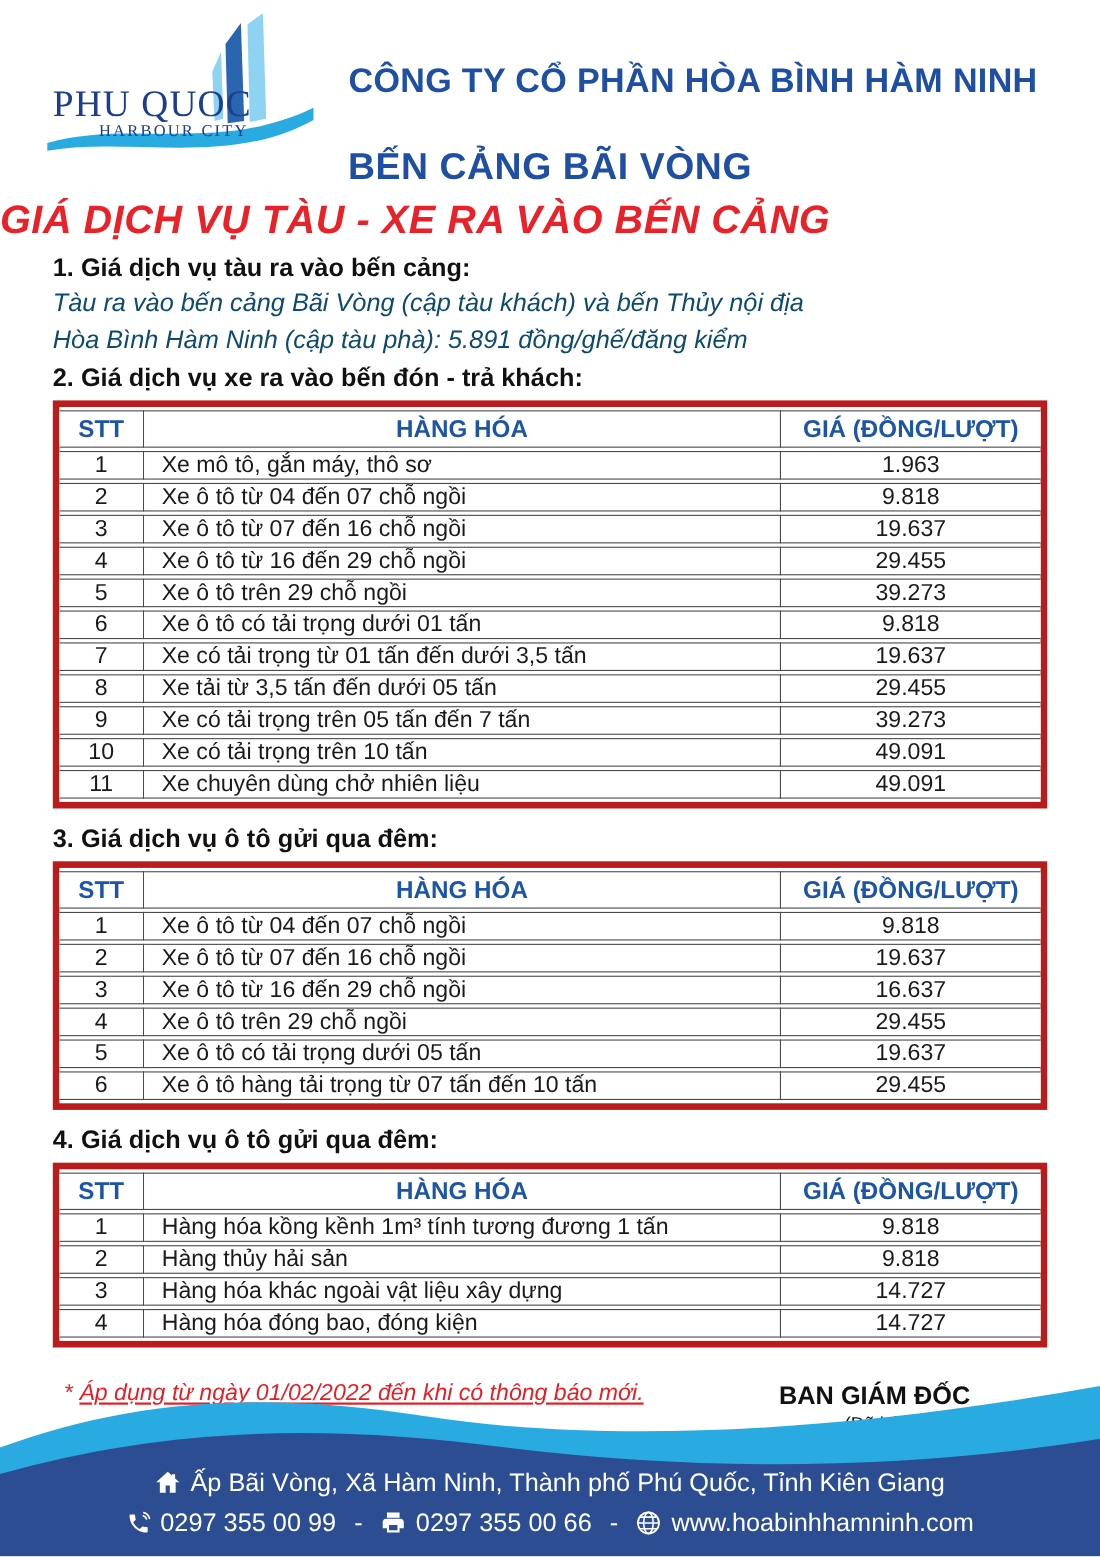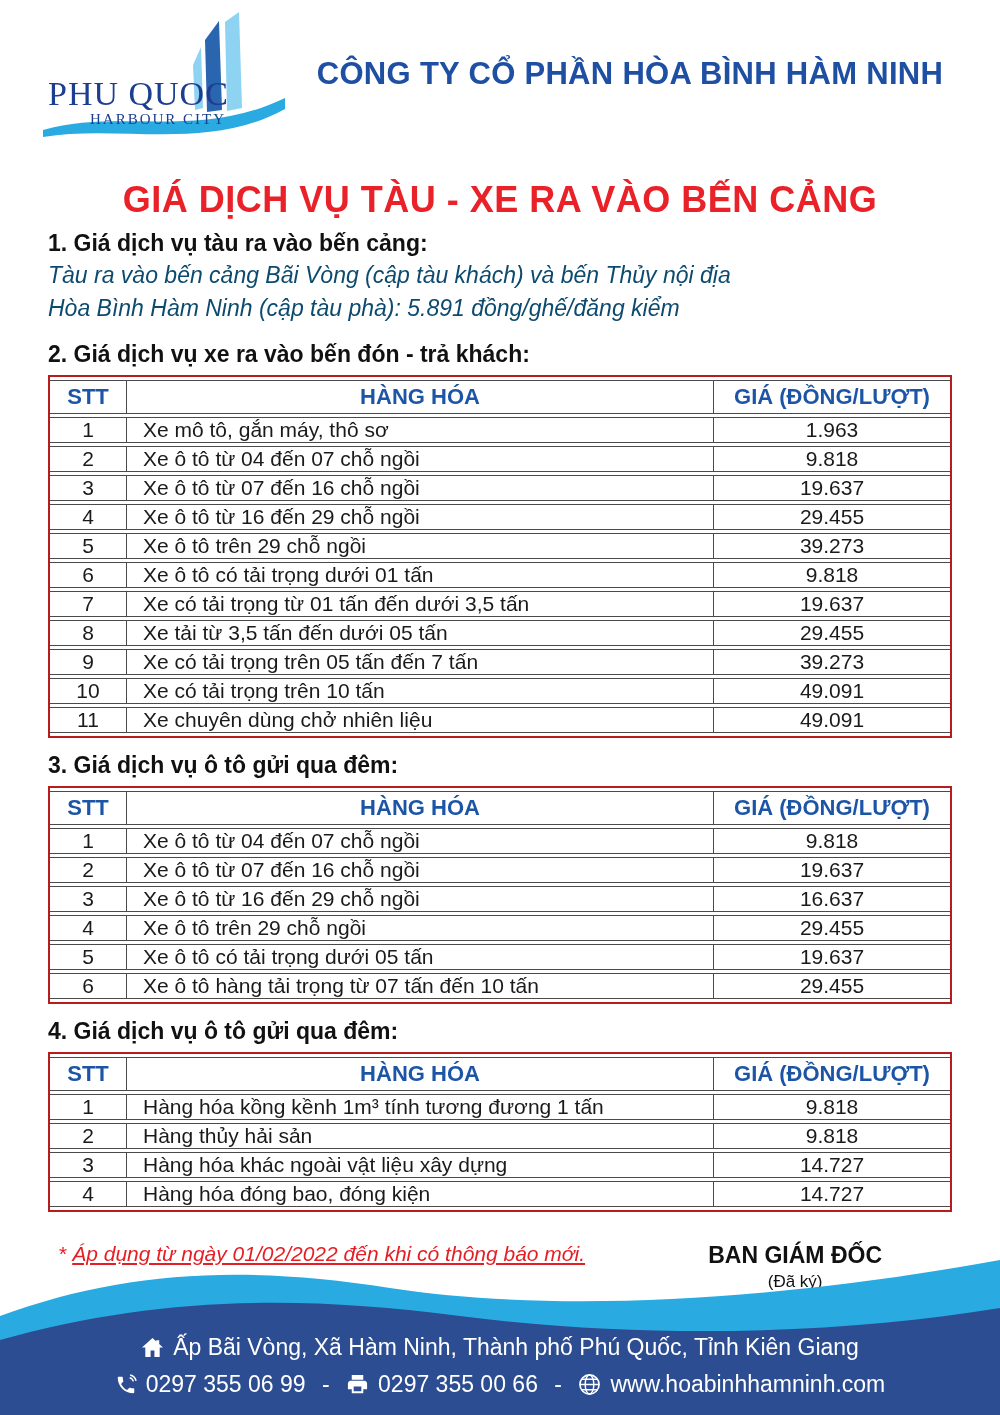--- a/index.html
+++ b/index.html
@@ -17,30 +17,30 @@
   .company-name{
     position:absolute;left:290px;top:56px;width:680px;
     text-align:center;font-size:31px;font-weight:bold;color:#1e4fa3;letter-spacing:.3px;
   }
   .port-name{
     position:absolute;left:0;top:133px;width:100%;
     text-align:center;font-size:34px;font-weight:bold;color:#1e4fa3;letter-spacing:.5px;
   }
   .doc-title{
     position:absolute;left:0;top:179px;width:100%;
-    text-align:center;font-size:36px;font-weight:bold;color:#e92128;letter-spacing:.5px;
+    text-align:left;font-size:36px;font-weight:bold;color:#e92128;letter-spacing:.5px;font-style:italic;
   }
   
   .content{position:absolute;top:228px;left:48px;width:904px;}
   .sec-heading{font-size:23px;font-weight:bold;line-height:31px;color:#111;}
   .body-line{font-size:23px;line-height:33px;color:#0c4a6e;font-style:italic;}
   .price-table{
     width:100%;
     border-collapse:separate;border-spacing:0 3px;
-    border:2px solid #b91c1c;
+    border:6px solid #b91c1c;
     margin:5px 0 12px 0;
     table-layout:fixed;
   }
   .price-table th,.price-table td{
     border-top:1px solid #4a4a4a;border-bottom:1px solid #4a4a4a;
     background:#fff;padding:0;
   }
   .price-table th:not(:last-child),.price-table td:not(:last-child){
     border-right:1px solid #4a4a4a;
   }
@@ -83,29 +83,30 @@
         <path d="M167,30 L181,11 L184,100 L169,102 Z" fill="#2a66b0"></path>
         <path d="M187,12 L201,2 L204,98 L189,101 Z" fill="#8ed3f2"></path>
         <path d="M5,120 C80,98 160,130 247,88 L247,99 C170,142 80,114 5,127 Z" fill="#29abe2"></path>
       </g>
       <text x="10" y="95" font-family="Liberation Serif, serif" font-size="34" letter-spacing="1" fill="#1c3e90">PHU QUOC</text>
       <text x="52" y="114" font-family="Liberation Serif, serif" font-size="15" letter-spacing="2" fill="#1c3e90">HARBOUR CITY</text>
     </svg>
   </div>
 
   <div class="company-name">CÔNG TY CỔ PHẦN HÒA BÌNH HÀM NINH</div>
+  <div class="port-name">BẾN CẢNG BÃI VÒNG</div>
   <div class="doc-title">GIÁ DỊCH VỤ TÀU - XE RA VÀO BẾN CẢNG</div>
 
   <div class="content">
 
     <div class="sec-heading">1. Giá dịch vụ tàu ra vào bến cảng:</div>
     <div class="body-line">Tàu ra vào bến cảng Bãi Vòng (cập tàu khách) và bến Thủy nội địa</div>
     <div class="body-line">Hòa Bình Hàm Ninh (cập tàu phà): 5.891 đồng/ghế/đăng kiểm</div>
 
-    <div class="sec-heading" style="margin-top:14px;">2. Giá dịch vụ xe ra vào bến đón - trả khách:</div>
+    <div class="sec-heading" style="margin-top:3px;">2. Giá dịch vụ xe ra vào bến đón - trả khách:</div>
     <table class="price-table">
       <thead>
         <tr>
           <th class="col-stt">STT</th>
           <th class="col-item">HÀNG HÓA</th>
           <th class="col-price">GIÁ (ĐỒNG/LƯỢT)</th>
         </tr>
       </thead>
       <tbody>
           <tr>
@@ -261,21 +262,21 @@
     <div class="contact">
       <div class="contact-line">
         <svg class="cicon" width="23" height="23" viewBox="0 0 24 24">
           <path d="M12 2 L23 12 L19.5 12 L19.5 22 L14 22 L14 15 L10 15 L10 22 L4.5 22 L4.5 12 L1 12 Z M16 4.5 L19 4.5 L19 8 L16 7 Z" fill="#ffffff"></path>
         </svg><span>Ấp Bãi Vòng, Xã Hàm Ninh, Thành phố Phú Quốc, Tỉnh Kiên Giang</span>
       </div>
       <div class="contact-line">
         <svg class="cicon" width="22" height="22" viewBox="0 0 24 24">
           <path d="M6.62 10.79c1.44 2.83 3.76 5.14 6.59 6.59l2.2-2.2c.27-.27.67-.36 1.02-.24 1.12.37 2.33.57 3.57.57.55 0 1 .45 1 1V20c0 .55-.45 1-1 1-9.39 0-17-7.61-17-17 0-.55.45-1 1-1h3.5c.55 0 1 .45 1 1 0 1.25.2 2.45.57 3.57.11.35.03.74-.25 1.02l-2.2 2.2z" fill="#ffffff"></path>
           <path d="M16 4 C18 4.5 19.5 6 20 8 M16.5 1 C20 1.8 22.2 4 23 7.5" stroke="#ffffff" stroke-width="1.6" fill="none"></path>
-        </svg><span>0297 355 06 99</span>
+        </svg><span>0297 355 00 99</span>
         <span class="sep">-</span>
         <svg class="cicon" width="23" height="23" viewBox="0 0 24 24">
           <path d="M6 2 h12 v5 H6 Z M19 8 H5 c-1.6 0-3 1.3-3 3 v6 h4 v4 h12 v-4 h4 v-6 c0-1.7-1.4-3-3-3 Z M16 19 H8 v-5 h8 Z" fill="#ffffff"></path>
         </svg><span>0297 355 00 66</span>
         <span class="sep">-</span>
         <svg class="cicon" width="23" height="23" viewBox="0 0 24 24">
           <circle cx="12" cy="12" r="10" fill="none" stroke="#ffffff" stroke-width="1.7"></circle>
           <ellipse cx="12" cy="12" rx="4.5" ry="10" fill="none" stroke="#ffffff" stroke-width="1.5"></ellipse>
           <path d="M2 12 H22 M3.5 6.5 H20.5 M3.5 17.5 H20.5" stroke="#ffffff" stroke-width="1.5" fill="none"></path>
         </svg><span>www.hoabinhhamninh.com</span>

